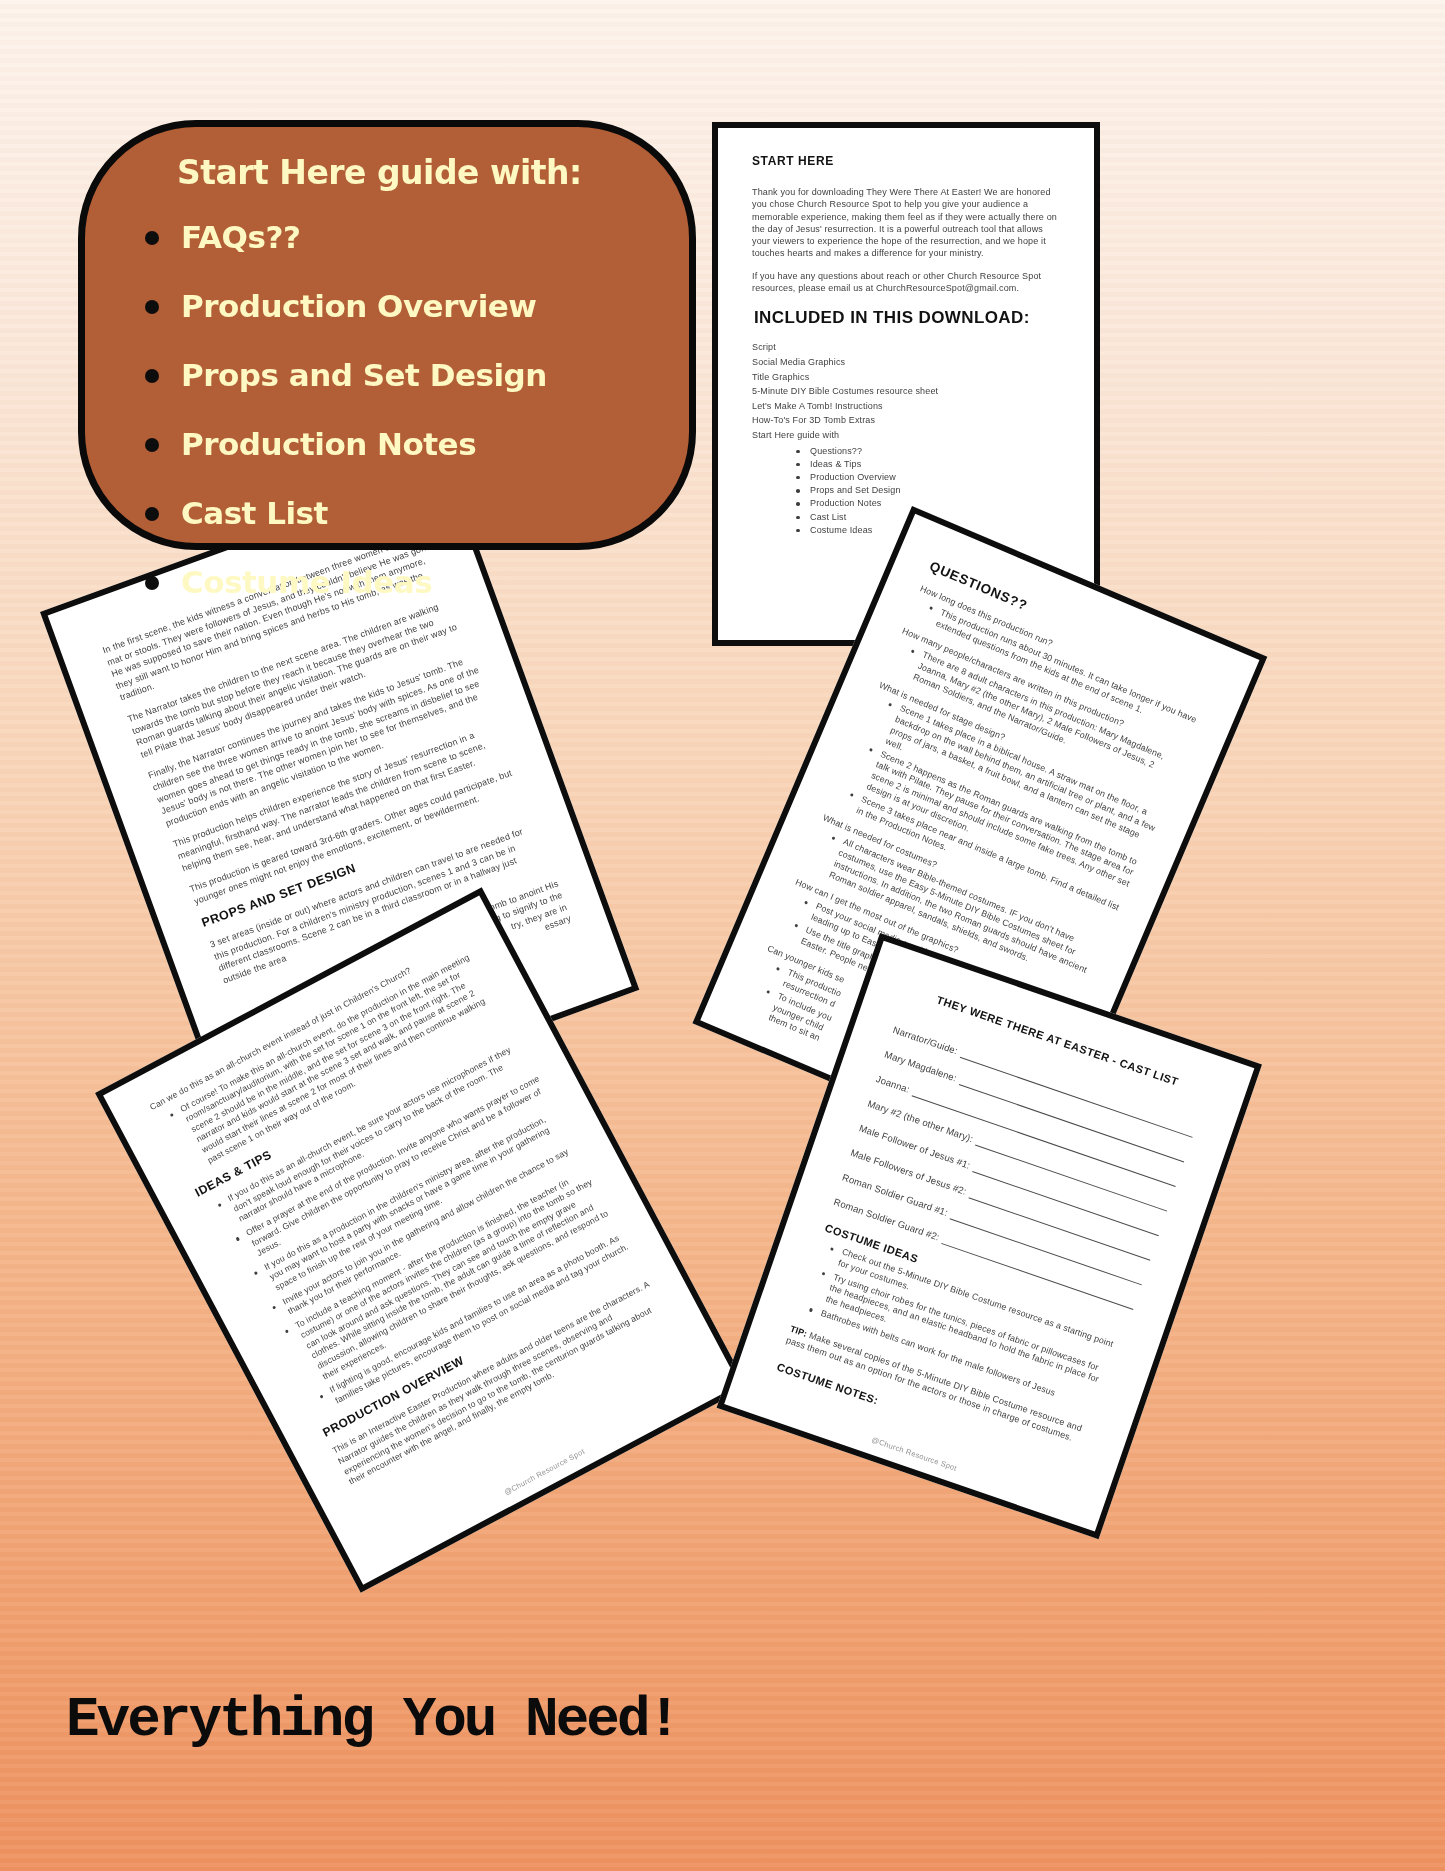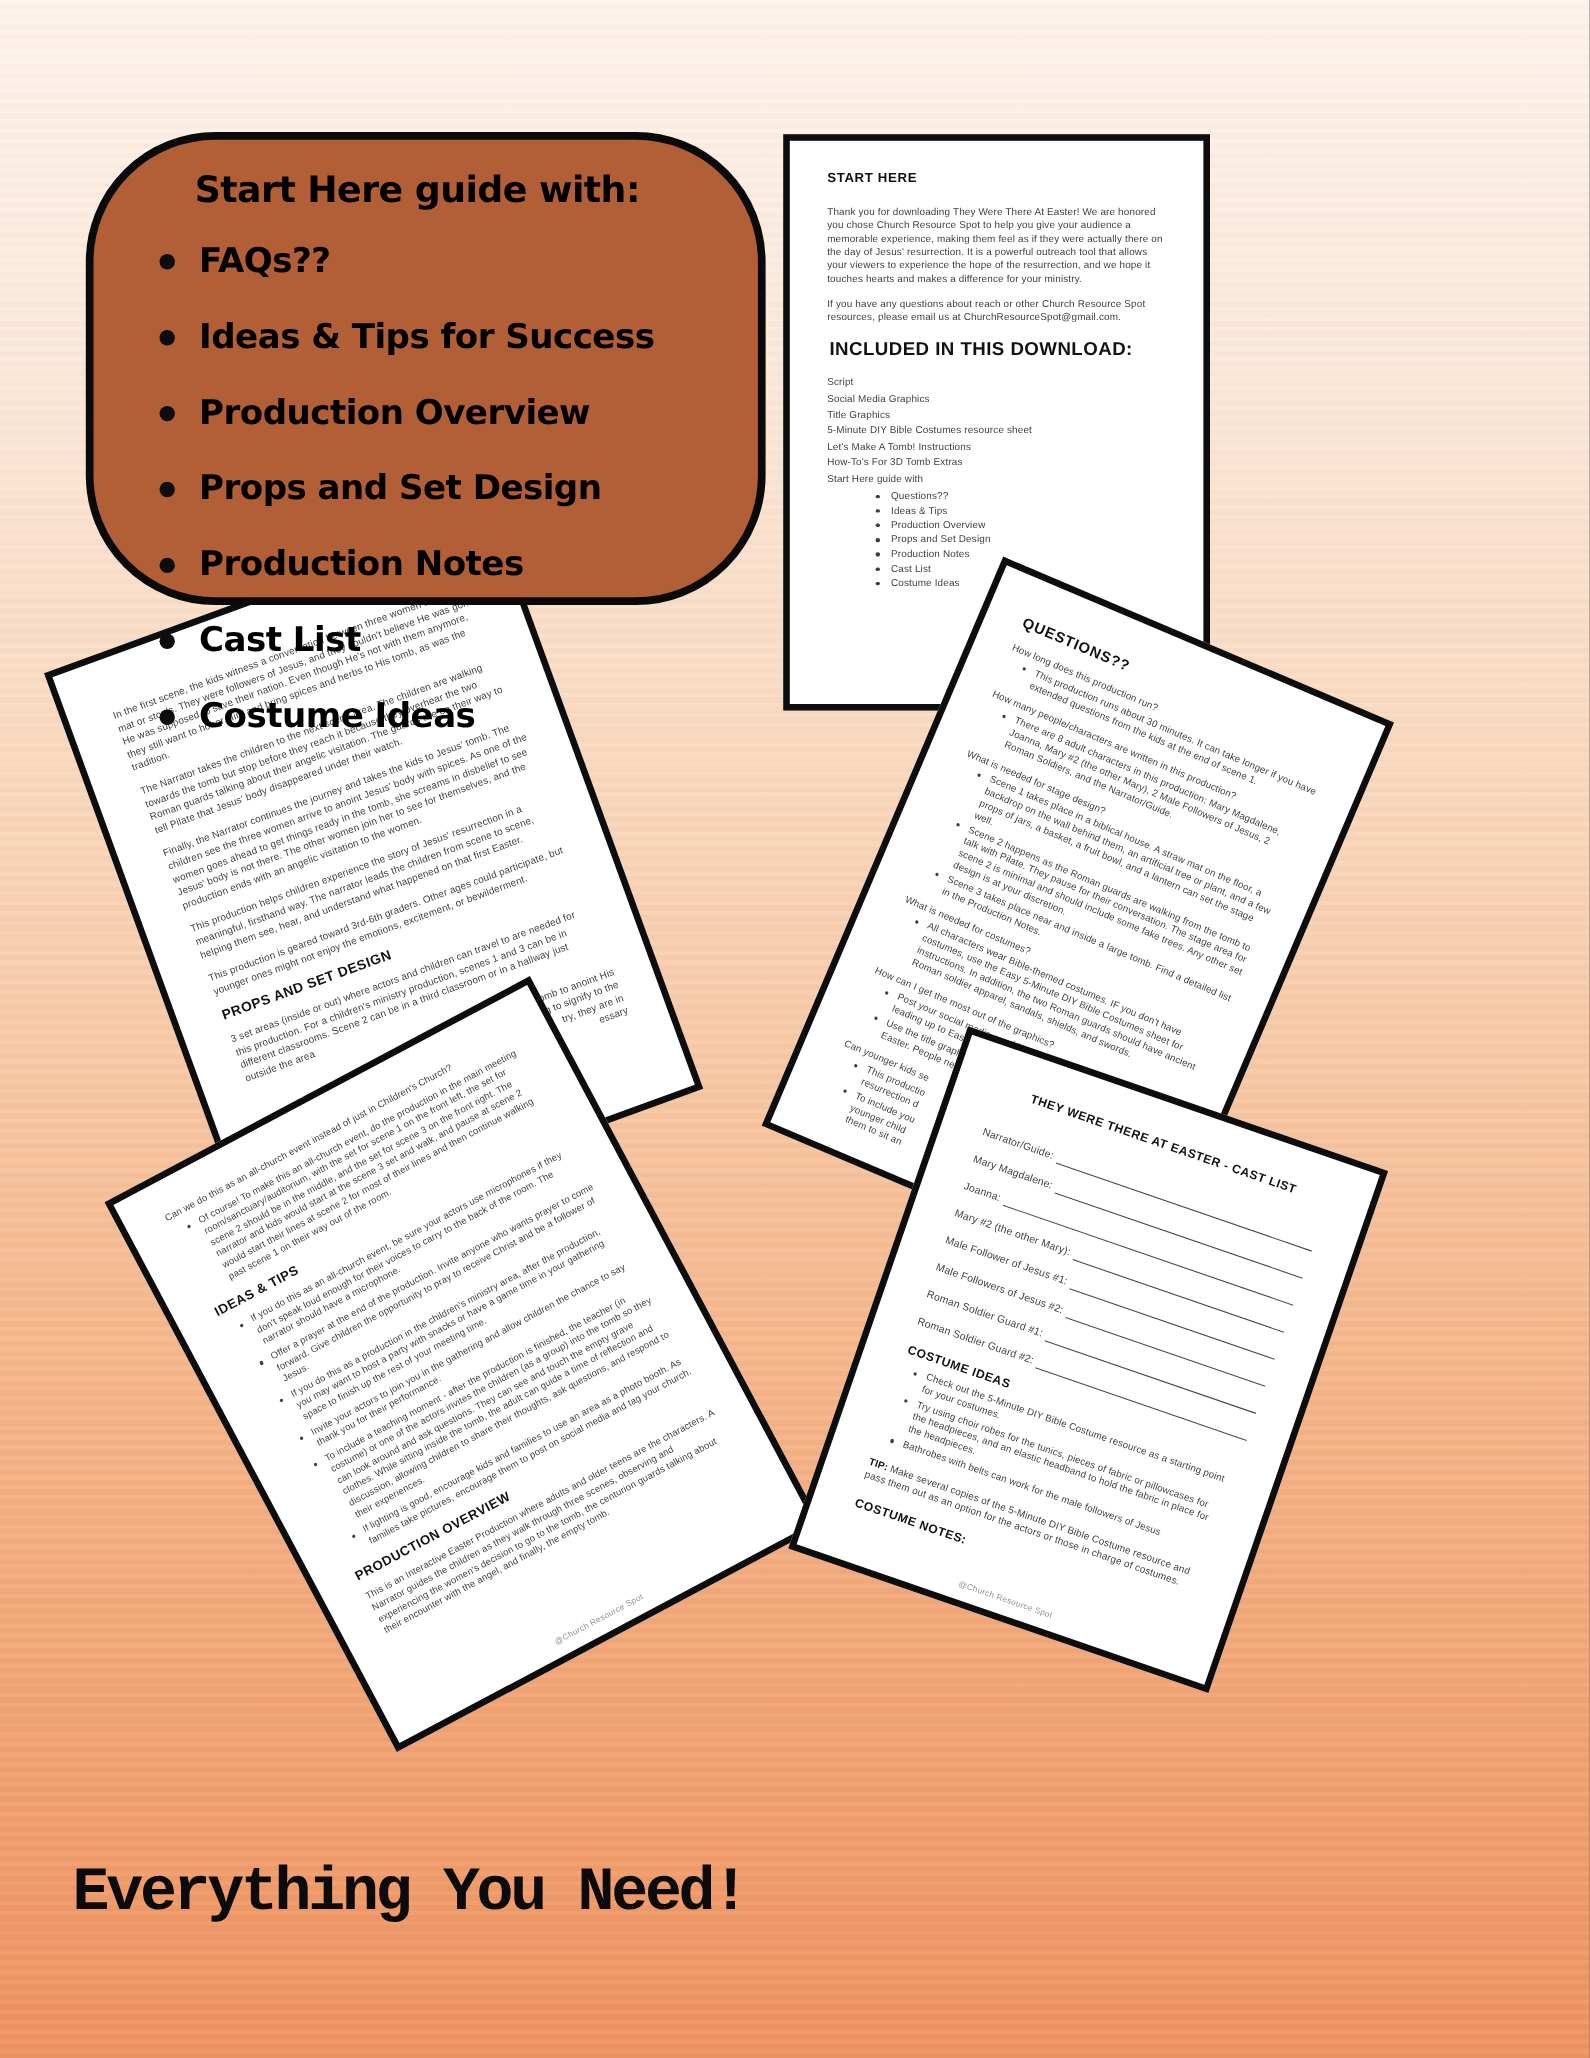--- a/index.html
+++ b/index.html
@@ -67,21 +67,21 @@
   .p-cast ul { list-style:none; margin-left:12px; }
   .p-cast ul li { font-size:8.8px; line-height:11.8px; position:relative; padding-left:12px; margin-top:3px; }
   .p-cast ul li::before { content:""; position:absolute; left:0; top:4.5px; width:3.2px; height:3.2px; border-radius:50%; background:#3f3f3f; }
   .tip { font-size:8.8px; line-height:11.8px; margin-top:12px; }
   .tip .tl { font-weight:bold; color:#121212; }
 
   
   .badge {
     position:absolute; left:78px; top:120px; width:618px; height:430px; z-index:6;
     background:#b25e36; border:7px solid #0a0a0a; border-radius:118px;
-    padding:26px 26px 18px 54px; font-family:"DejaVu Sans", sans-serif; color:#000000;
+    padding:26px 26px 18px 54px; font-family:"DejaVu Sans", sans-serif; color:#fef9c3;
   }
   .badge .bhead { font-size:33px; font-weight:800; margin-left:38px; letter-spacing:-0.5px; }
   .badge ul { list-style:none; margin-top:10px; }
   .badge ul li { font-size:31px; font-weight:800; line-height:47px; position:relative; padding-left:42px; letter-spacing:-0.5px;margin-top:22px; }
   .badge ul li::before { content:""; position:absolute; left:6px; top:17px; width:14px; height:14px; border-radius:50%; background:#0d0d0d; }
 
   
   .headline {
     position:absolute; left:66px; top:1688px; z-index:7;
     font-family:Liberation Mono, monospace; font-weight:800; font-size:56px;
@@ -238,21 +238,20 @@
       <span>Make several copies of the 5-Minute DIY Bible Costume resource and pass them out as an option for the actors or those in charge of costumes.</span>
     </p>
     <h3 class="sect">COSTUME NOTES:</h3>
     <div class="pfoot">@Church Resource Spot</div>
   </section>
 
   <div class="badge">
     <div class="bhead">Start Here guide with:</div>
     <ul>
       <li>FAQs??</li>
-      <li>Ideas &amp; Tips for Success</li>
       <li>Production Overview</li>
       <li>Props and Set Design</li>
       <li>Production Notes</li>
       <li>Cast List</li>
       <li>Costume Ideas</li>
     </ul>
   </div>
 
   <div class="headline">Everything You Need!</div>
 

